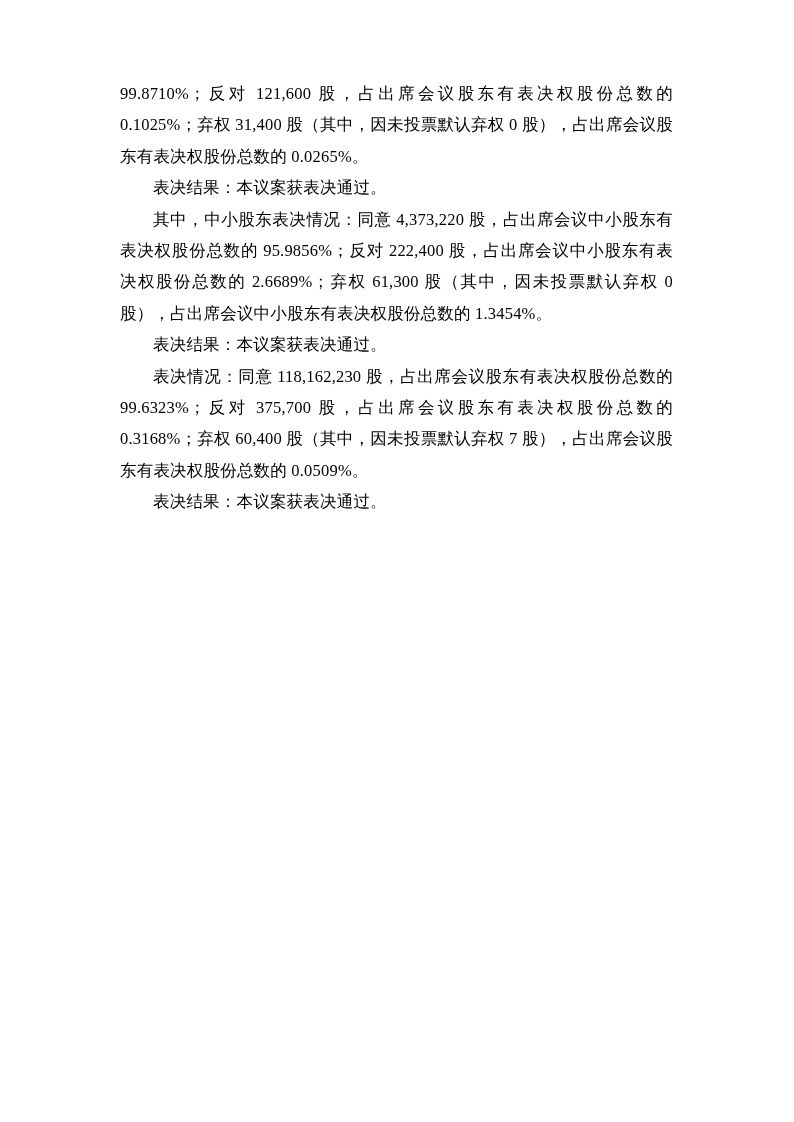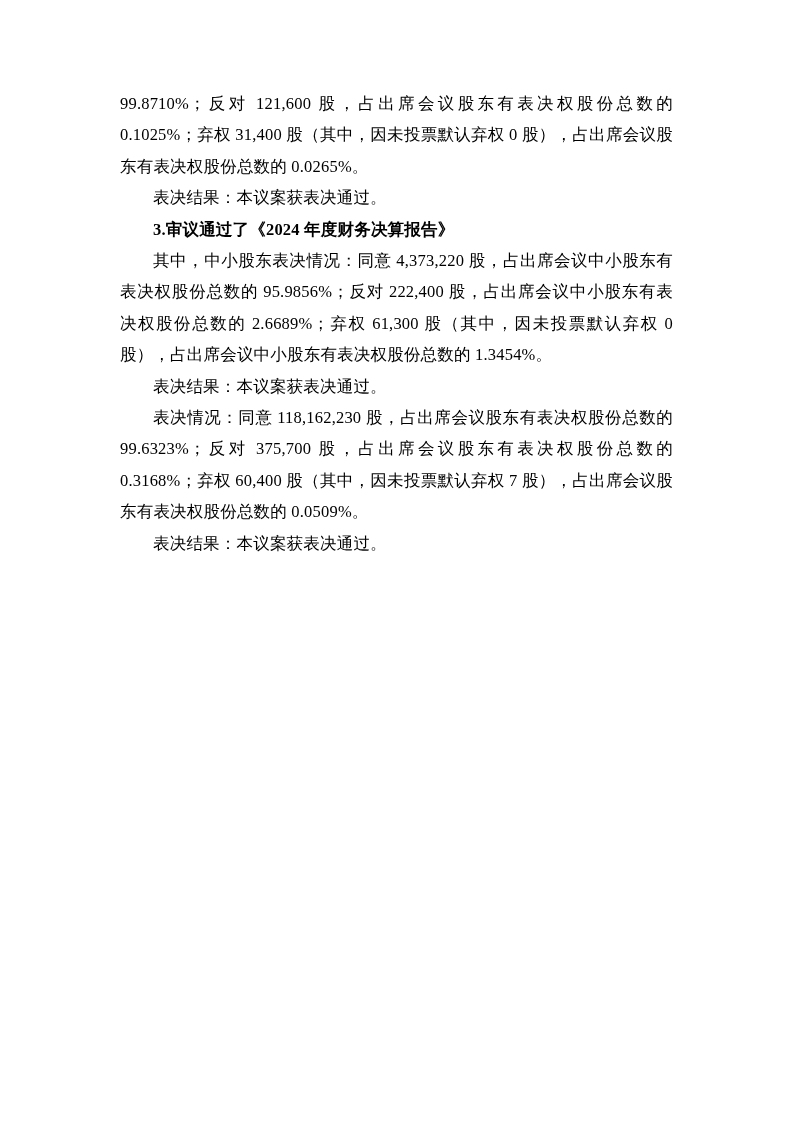--- a/index.html
+++ b/index.html
@@ -12,21 +12,21 @@
     width: 794px;
     height: 1122px;
     background: #ffffff;
     overflow: hidden;
     font-family: "Liberation Serif", "DejaVu Serif", serif;
     color: #000000;
   }
   .content {
     position: absolute;
     left: 120px;
-    top: 88px;
+    top: 78px;
     width: 553px;
     font-size: 16.5px;
     line-height: 31.4px;
     text-align: justify;
     text-justify: inter-ideograph;
     letter-spacing: 0.2px;
   }
   .content p {
     margin: 0;
     padding: 0;
@@ -39,19 +39,18 @@
     font-weight: bold;
   }
 </style>
 </head>
 <body>
 
 <div class="page">
   <div class="content">
     <p class="no-indent">99.8710%；反对 121,600 股，占出席会议股东有表决权股份总数的 0.1025%；弃权 31,400 股（其中，因未投票默认弃权 0 股），占出席会议股东有表决权股份总数的 0.0265%。</p>
     <p>表决结果：本议案获表决通过。</p>
-    <p class="heading">3.审议通过了《2024 年度财务决算报告》</p>
     <p>其中，中小股东表决情况：同意 4,373,220 股，占出席会议中小股东有表决权股份总数的 95.9856%；反对 222,400 股，占出席会议中小股东有表决权股份总数的 2.6689%；弃权 61,300 股（其中，因未投票默认弃权 0 股），占出席会议中小股东有表决权股份总数的 1.3454%。</p>
     <p>表决结果：本议案获表决通过。</p>
     <p>表决情况：同意 118,162,230 股，占出席会议股东有表决权股份总数的 99.6323%；反对 375,700 股，占出席会议股东有表决权股份总数的 0.3168%；弃权 60,400 股（其中，因未投票默认弃权 7 股），占出席会议股东有表决权股份总数的 0.0509%。</p>
     <p>表决结果：本议案获表决通过。</p>
   </div>
 </div>
 
 </body></html>

